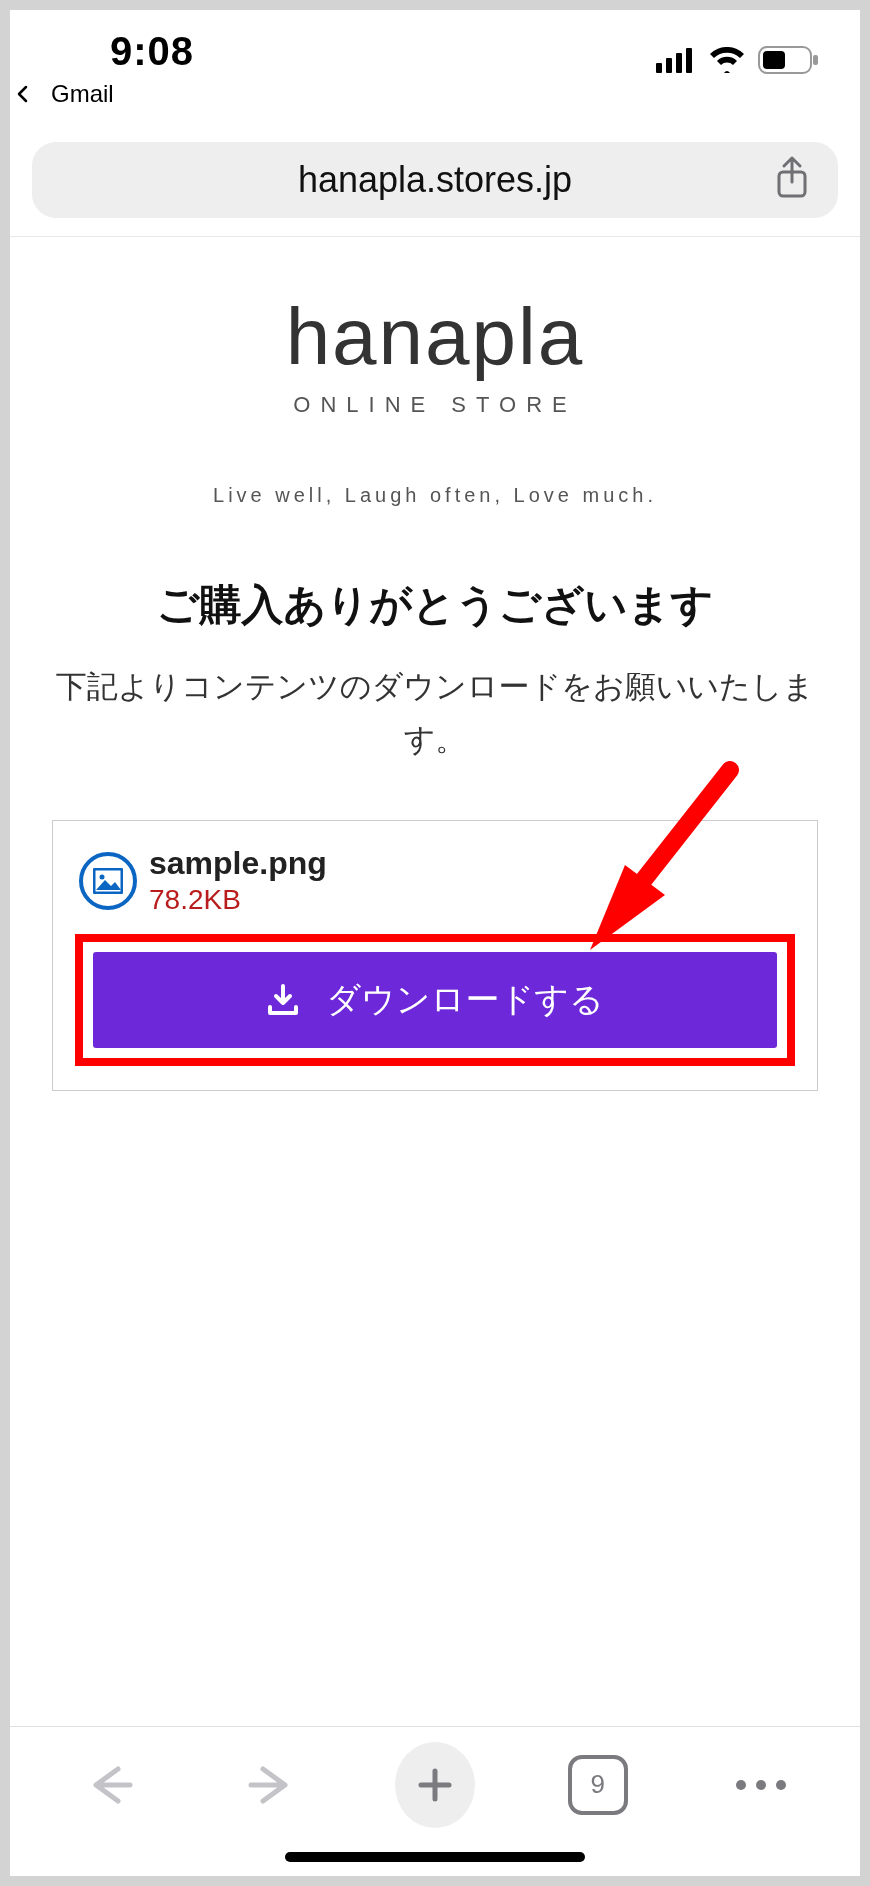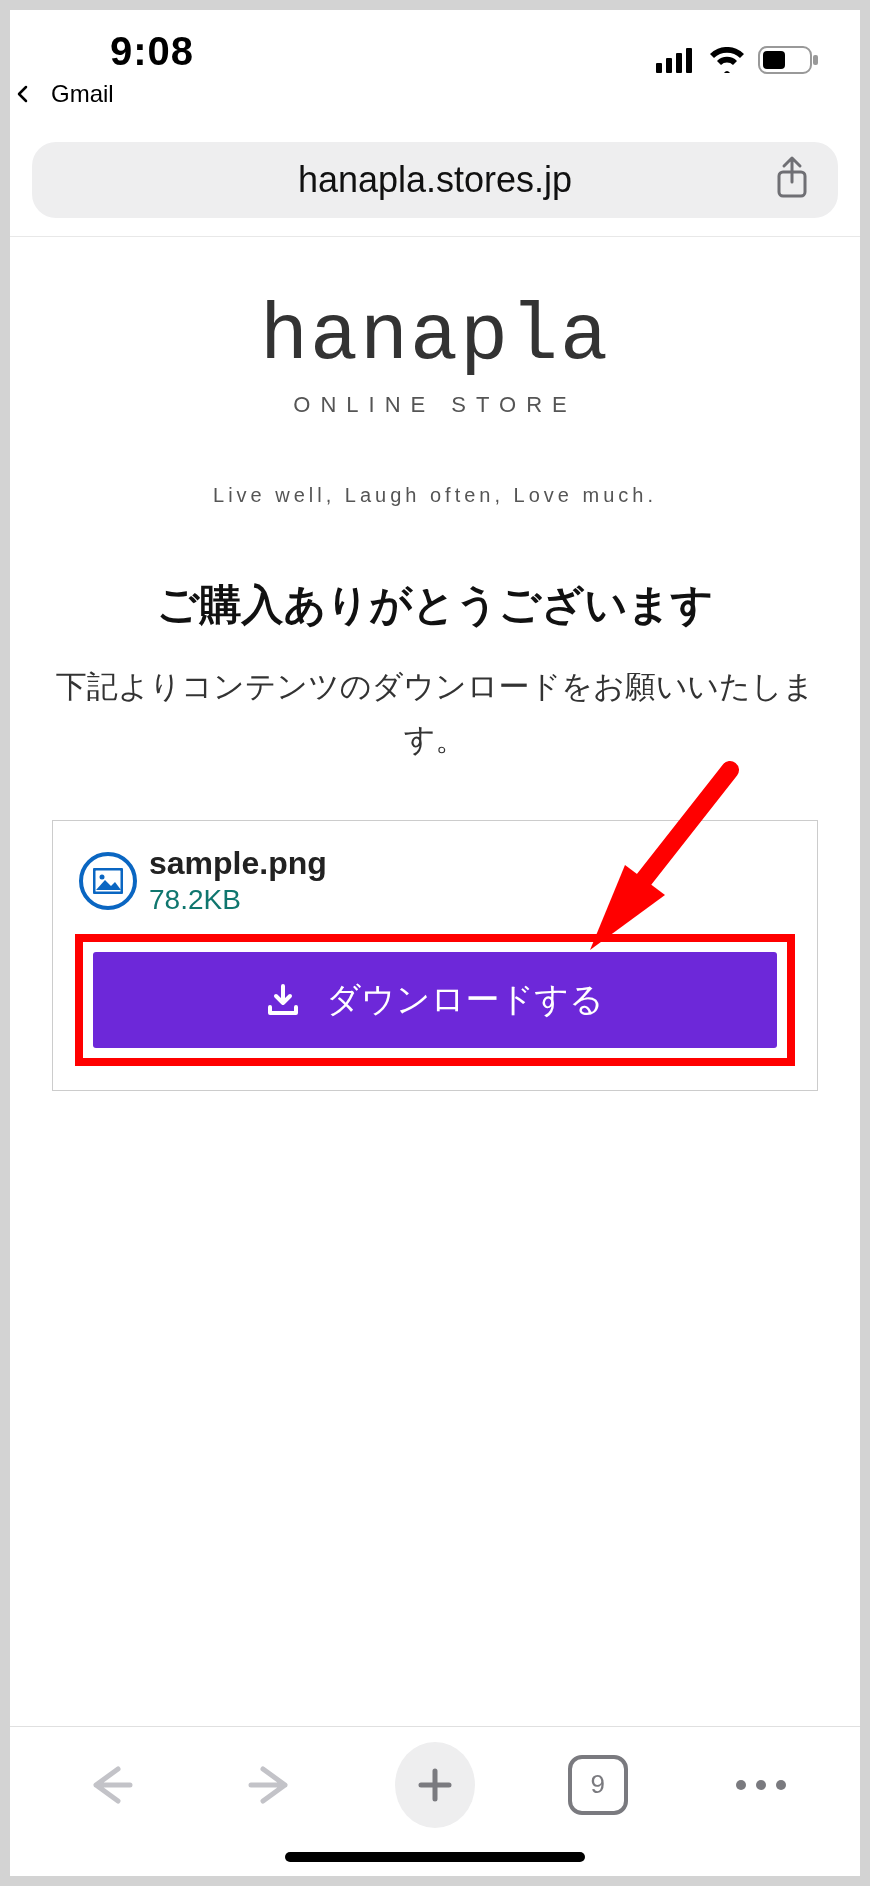--- a/index.html
+++ b/index.html
@@ -72,21 +72,21 @@
   
   .page {
     flex: 1;
     overflow: hidden;
     padding: 60px 20px 0 20px;
     text-align: center;
   }
 
   .logo-block { margin: 0 auto 70px auto; }
   .logo-script {
-    font-family: Liberation Mono, monospace;
+    font-family: Liberation Sans, sans-serif;
     font-size: 80px;
     color: #333;
     line-height: 1;
     letter-spacing: 2px;
   }
   .logo-sub {
     font-size: 22px;
     letter-spacing: 10px;
     color: #555;
     margin-top: 15px;
@@ -128,21 +128,21 @@
   .file-icon {
     width: 58px; height: 58px;
     border: 4px solid #0a66c2;
     border-radius: 50%;
     display: flex; align-items: center; justify-content: center;
     color: #0a66c2;
     flex-shrink: 0;
   }
   .file-meta { display: flex; flex-direction: column; }
   .file-name { font-size: 32px; font-weight: 700; color: #222; }
-  .file-size { font-size: 28px; color: #0f766e; margin-top: 2px; }
+  .file-size { font-size: 28px; color: #b91c1c; margin-top: 2px; }
 
   .highlight-frame {
     border: 8px solid #ff0000;
     padding: 10px;
   }
   .dl-button {
     width: 100%;
     background: #6d28d9;
     color: #fff;
     font-size: 34px;

